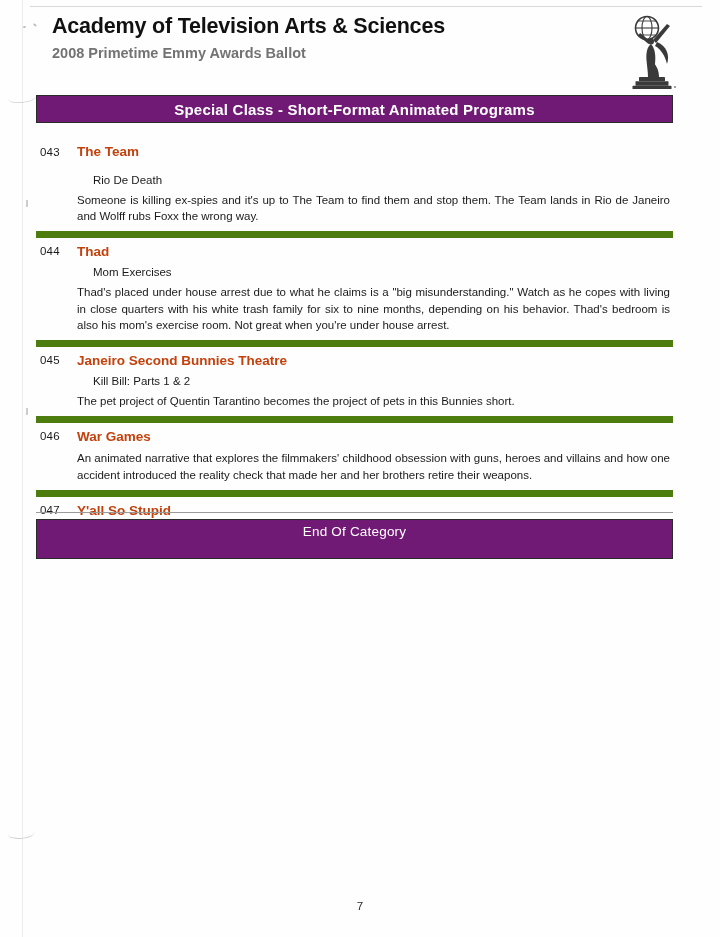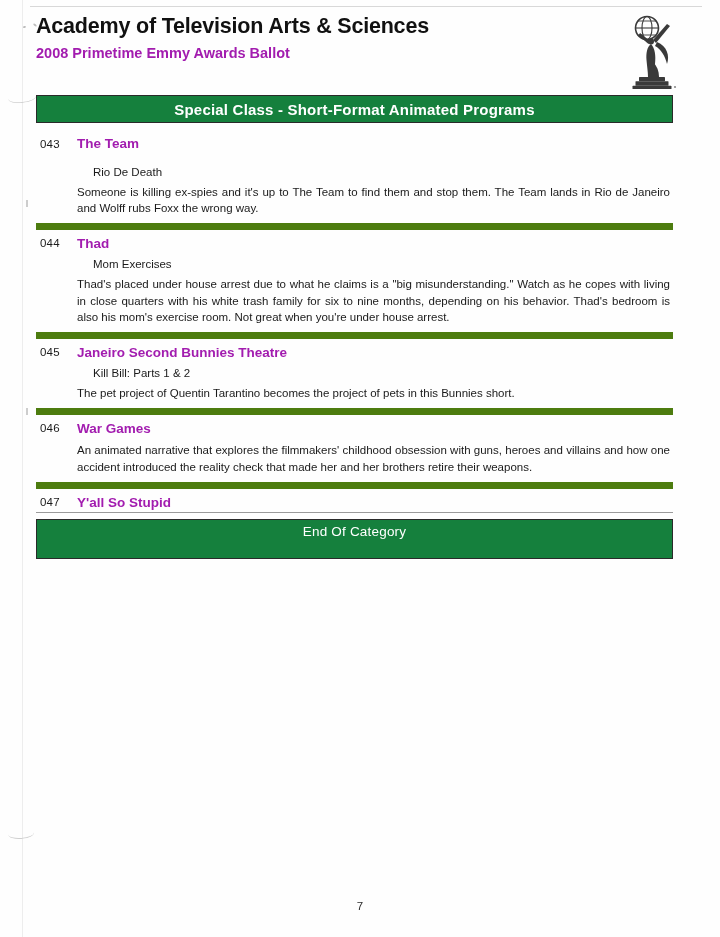--- a/index.html
+++ b/index.html
@@ -60,60 +60,60 @@
     width: 2px;
     height: 7px;
     background: #cdcdcd;
   }
   .tick-left.t1 { left: 26px; top: 200px; }
   .tick-left.t2 { left: 26px; top: 408px; }
 
   
   .header {
     position: absolute;
-    left: 36px;
+    left: 52px;
     top: 14px;
     right: 36px;
     height: 72px;
   }
   .org-title {
     font-size: 21.5px;
     font-weight: bold;
     letter-spacing: -0.2px;
     line-height: 1.12;
     color: #111;
     margin: 0;
     white-space: nowrap;
   }
   .ballot-title {
     font-size: 14.5px;
     font-weight: bold;
     line-height: 1.15;
-    color: #a21caf;
+    color: #737373;
     margin: 7px 0 0 0;
     white-space: nowrap;
   }
 
   
   .emmy {
     position: absolute;
     right: 28px;
     top: 6px;
     width: 72px;
     height: 84px;
   }
   .emmy svg { display: block; }
 
   
   .banner {
     position: absolute;
     left: 36px;
     width: 637px;
     box-sizing: border-box;
-    background: #15803d;
+    background: #701a75;
     border: 1px solid #2a2a2a;
     color: #ffffff;
     text-align: center;
     font-weight: bold;
   }
   .banner-category {
     top: 95px;
     height: 28px;
     line-height: 27px;
     font-size: 15px;
@@ -125,21 +125,21 @@
     line-height: 23px;
     font-size: 13.5px;
     font-weight: normal;
     letter-spacing: 0.2px;
   }
 
   
   .entries {
     position: absolute;
     left: 36px;
-    top: 131px;
+    top: 139px;
     width: 637px;
   }
   .entry {
     position: relative;
     border-top: 7px solid #4d7c0f;
     padding: 6px 0 7px 0;
   }
   .entry:first-child {
     border-top: none;
     padding-top: 5px;
@@ -154,21 +154,21 @@
     letter-spacing: 0.2px;
   }
   .entry-body {
     margin-left: 41px;
     padding-right: 2px;
   }
   .entry-title {
     font-size: 13.5px;
     font-weight: bold;
     line-height: 1.25;
-    color: #a21caf;
+    color: #c2410c;
     margin: 0;
   }
   .entry-subtitle {
     font-size: 11.5px;
     line-height: 1.3;
     color: #1a1a1a;
     margin: 4px 0 0 16px;
   }
   .entry-subtitle.gap {
     margin-top: 12px;

